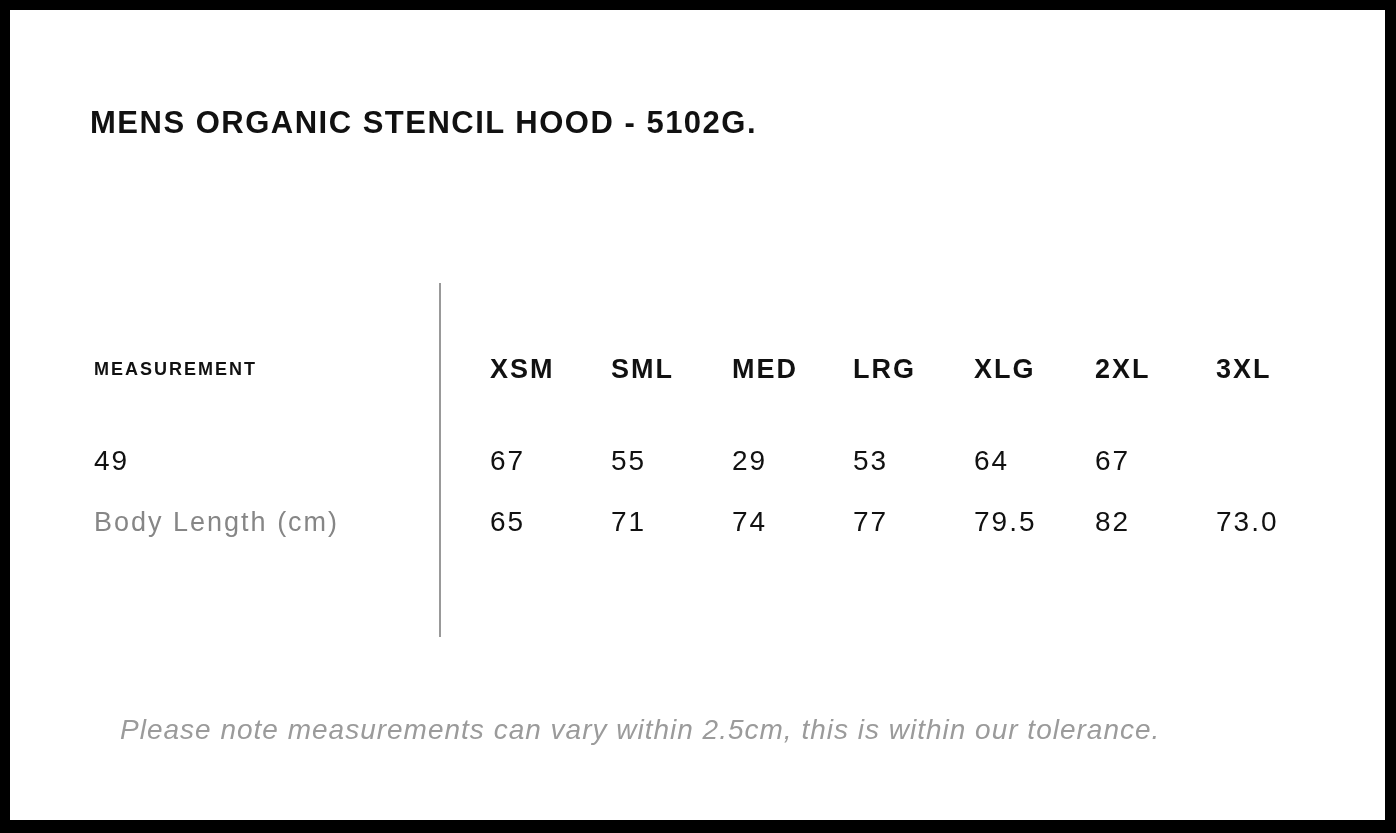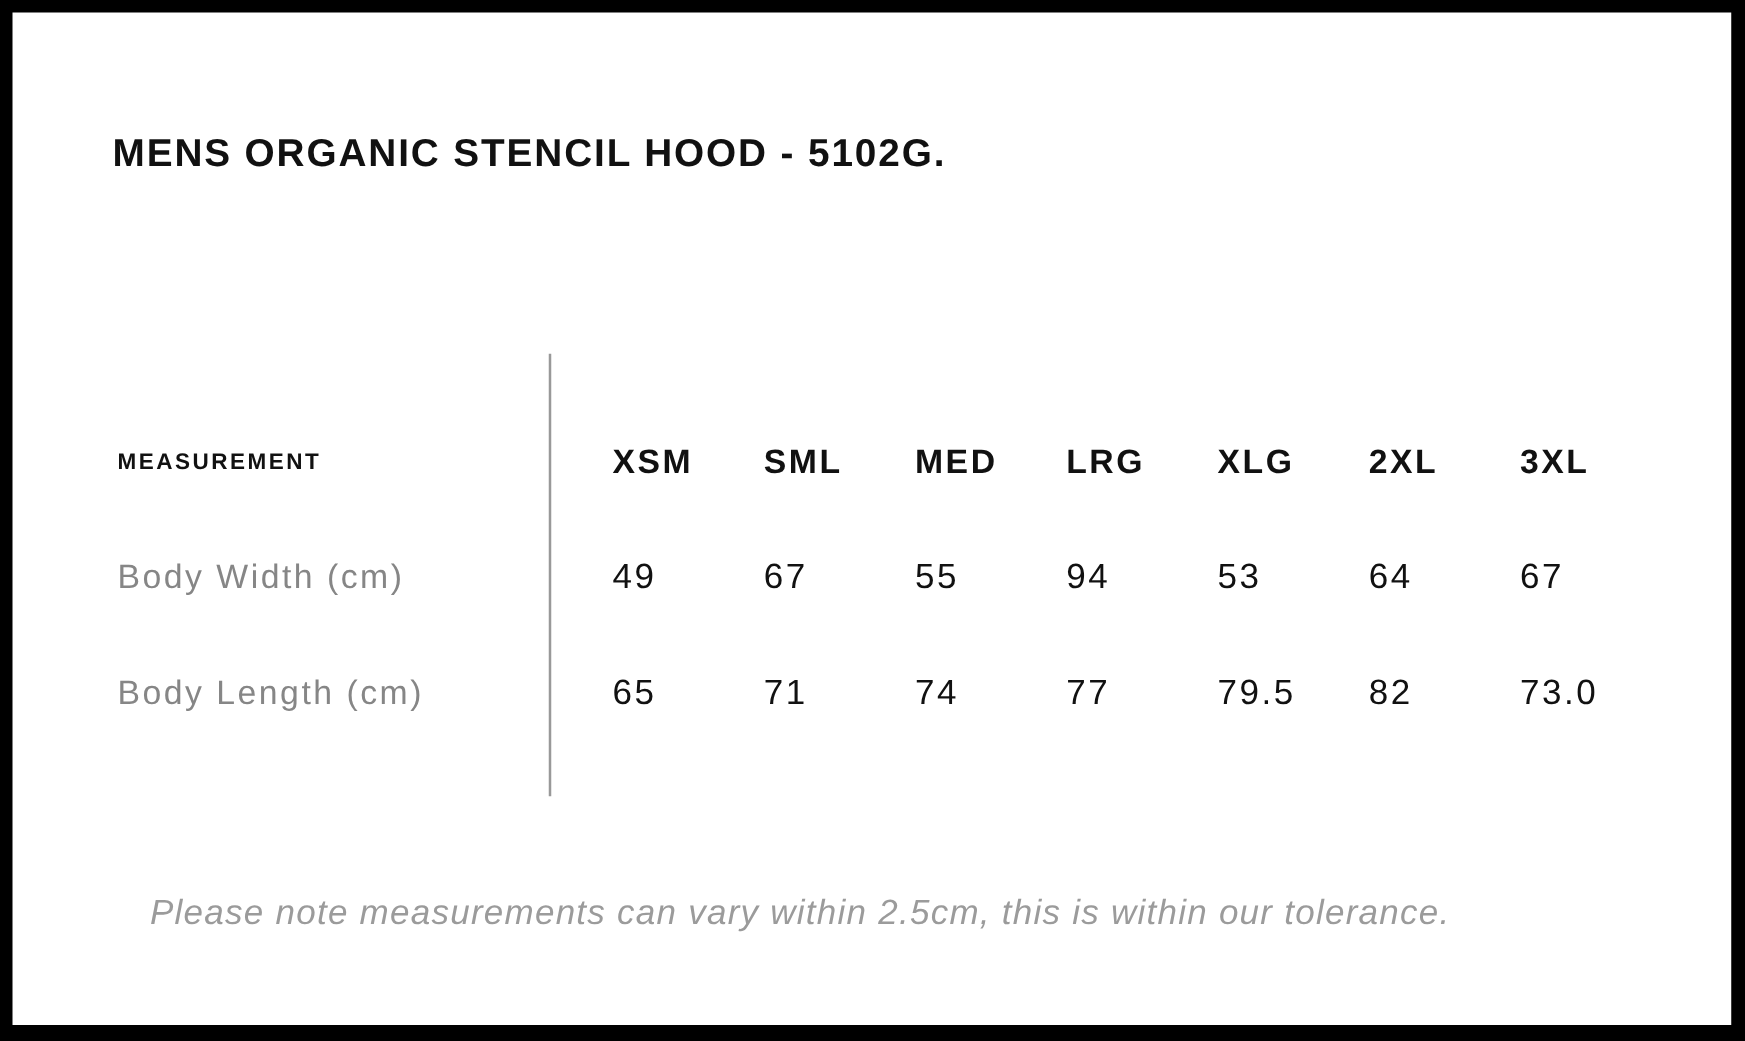--- a/index.html
+++ b/index.html
@@ -46,21 +46,21 @@
     position:absolute;
     left:94px;
     width:1243px;
     height:44px;
     display:grid;
     grid-template-columns:396px repeat(7,121px);
     align-items:center;
   }
   .row-header{top:347px;}
   .row-1{top:439px;}
-  .row-2{top:532px;}
+  .row-2{top:500px;}
   .m-header{
     font-size:18px;
     font-weight:700;
     letter-spacing:2px;
     color:var(--ink);
     text-align:left;
     white-space:nowrap;
   }
   .size-header{
     font-size:27px;
@@ -111,25 +111,24 @@
   <div class="size-header">XSM</div>
   <div class="size-header">SML</div>
   <div class="size-header">MED</div>
   <div class="size-header">LRG</div>
   <div class="size-header">XLG</div>
   <div class="size-header">2XL</div>
   <div class="size-header">3XL</div>
 </div>
 
 <div class="table-row row-1">
-  <div class="row-label">Body Width (cm)</div>
   <div class="cell-value">49</div>
   <div class="cell-value">67</div>
   <div class="cell-value">55</div>
-  <div class="cell-value">94</div>
+  <div class="cell-value">29</div>
   <div class="cell-value">53</div>
   <div class="cell-value">64</div>
   <div class="cell-value">67</div>
 </div>
 
 <div class="table-row row-2">
   <div class="row-label">Body Length (cm)</div>
   <div class="cell-value">65</div>
   <div class="cell-value">71</div>
   <div class="cell-value">74</div>

